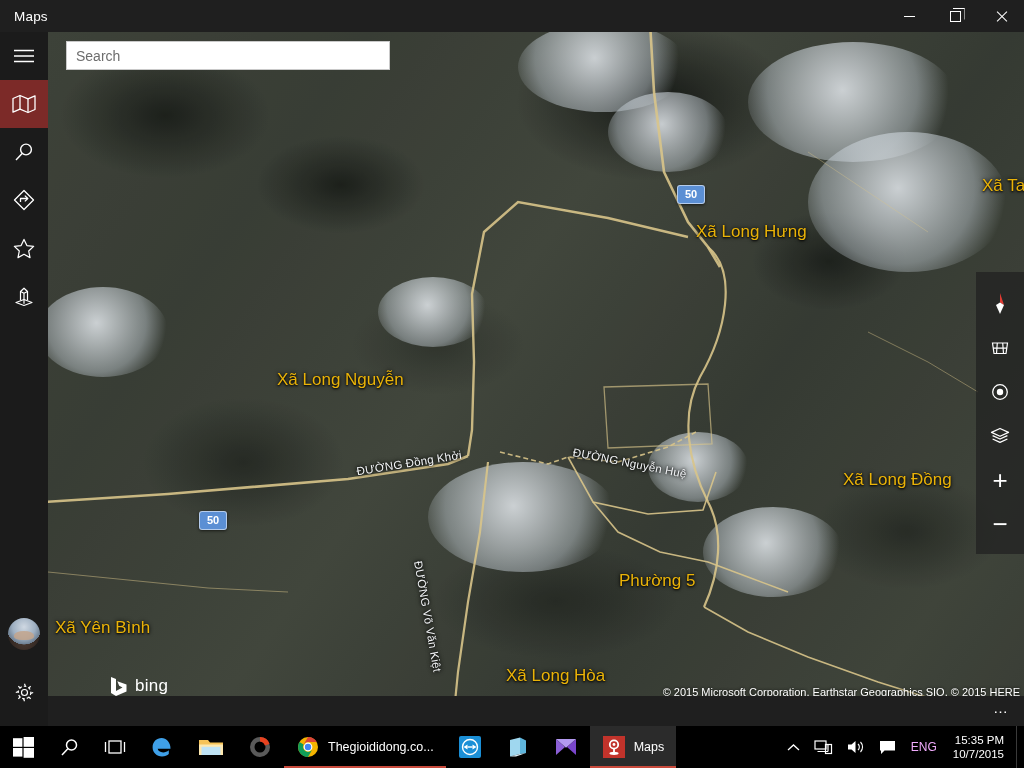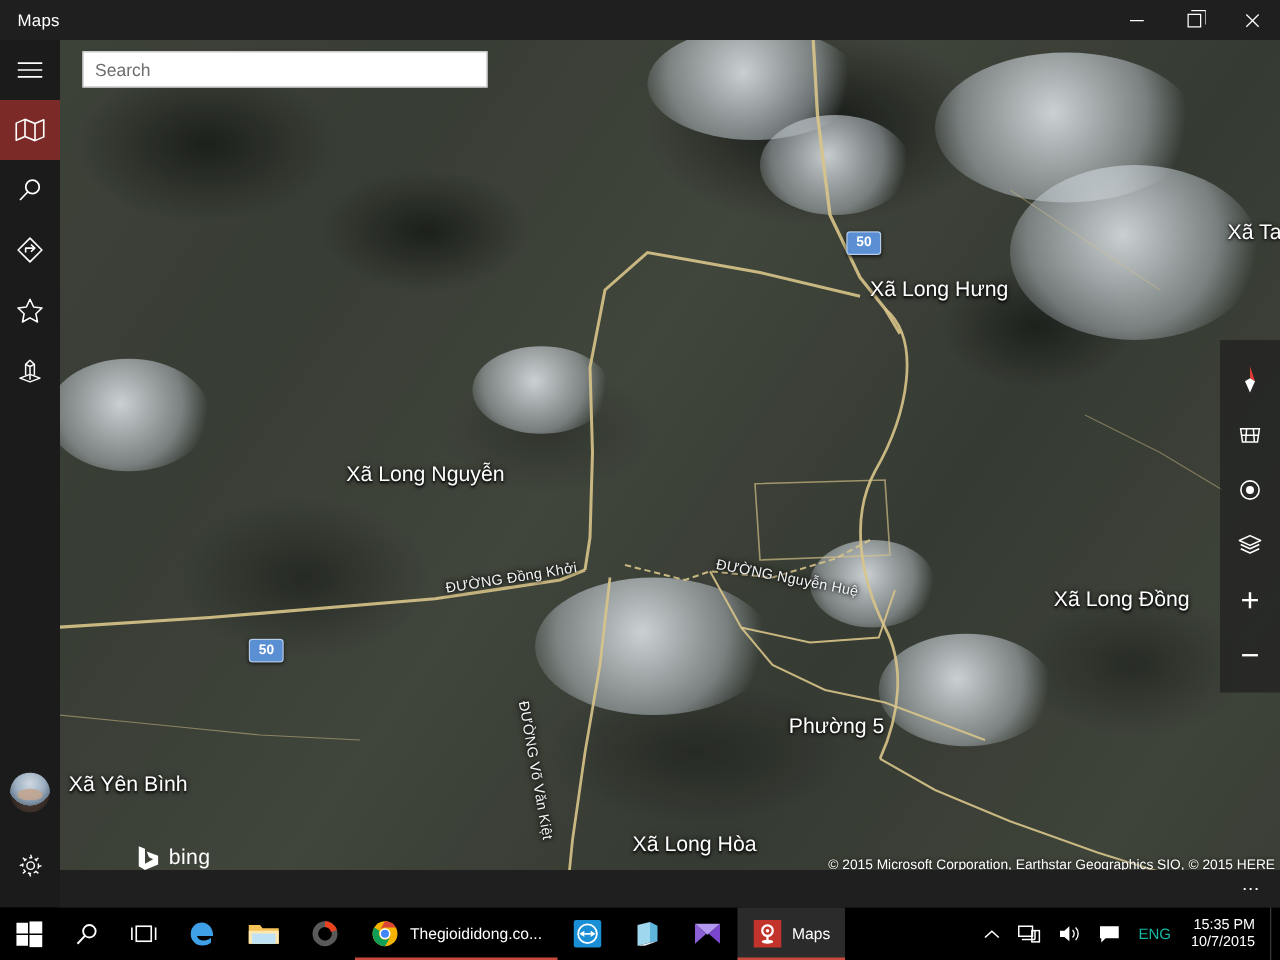--- a/index.html
+++ b/index.html
@@ -120,21 +120,21 @@
     position: absolute;
     border-radius: 50%;
     background: radial-gradient(circle at 45% 40%, rgba(235,240,245,.82), rgba(200,210,218,.45) 55%, rgba(170,180,190,0) 78%);
     pointer-events: none;
   }
   
   #roads { position: absolute; inset: 0; }
   
   .mlabel {
     position: absolute;
-    color: #ffffff;
+    color: #eab308;
     text-shadow: 0 0 4px rgba(0,0,0,.95), 0 1px 2px rgba(0,0,0,.9);
     white-space: nowrap;
     pointer-events: none;
   }
   .mlabel.place   { font-size: 17px; font-weight: 400; }
   .mlabel.city {
     font-size: 44px; font-weight: 400; color: #dfe4e8;
     opacity: .92; letter-spacing: .5px;
     text-shadow: 0 0 10px rgba(0,0,0,.7);
   }
@@ -250,21 +250,21 @@
   }
   #clock {
     height: 33px; padding: 0 12px 0 8px;
     display: flex; flex-direction: column;
     align-items: flex-end; justify-content: center;
     color: #fff; font-size: 11.5px; line-height: 14px;
   }
   #show-desktop {
     width: 8px; height: 42px; border-left: 1px solid #3a3a3a;
   }
-  .lang { color:#14b8a6; font-size: 12px; padding: 0 8px; }
+  .lang { color:#f0abfc; font-size: 12px; padding: 0 8px; }
 </style>
 </head>
 <body>
 
 <div id="app-window">
 
   <div id="titlebar">
     <span class="title">Maps</span>
     <div id="win-controls">
       <div class="wbtn">
@@ -316,21 +316,21 @@
         <path d="M 820 300 L 880 330 L 930 360" stroke-width="1" stroke-opacity="0.45"></path>
         <path d="M 760 120 L 820 160 L 880 200" stroke-width="1" stroke-opacity="0.4"></path>
       </g>
     </svg>
 
 
     <div class="mlabel place" style="left:934px; top:144px;">Xã Ta</div>
     <div class="mlabel place" style="left:648px; top:190px;">Xã Long Hưng</div>
     <div class="mlabel place" style="left:229px; top:338px;">Xã Long Nguyễn</div>
     <div class="mlabel place" style="left:795px; top:438px;">Xã Long Đồng</div>
-    <div class="mlabel place" style="left:583px; top:539px;">Phường 5</div>
+    <div class="mlabel place" style="left:571px; top:539px;">Phường 5</div>
     <div class="mlabel place" style="left:7px;   top:586px;">Xã Yên Bình</div>
     <div class="mlabel place" style="left:458px; top:634px;">Xã Long Hòa</div>
     <div class="mlabel place" style="left:887px; top:669px;">Xã Bình Ng</div>
 
     <div class="mlabel street" style="left:308px; top:425px; transform: rotate(-9deg);">ĐƯỜNG Đồng Khởi</div>
     <div class="mlabel street" style="left:524px; top:425px; transform: rotate(11deg);">ĐƯỜNG Nguyễn Huệ</div>
     <div class="mlabel street" style="left:370px; top:523px; transform: rotate(80deg); transform-origin: left center;">ĐƯỜNG Võ Văn Kiệt</div>
 
     <div class="shield" style="left:629px; top:153px;">50</div>
     <div class="shield" style="left:151px; top:479px;">50</div>

